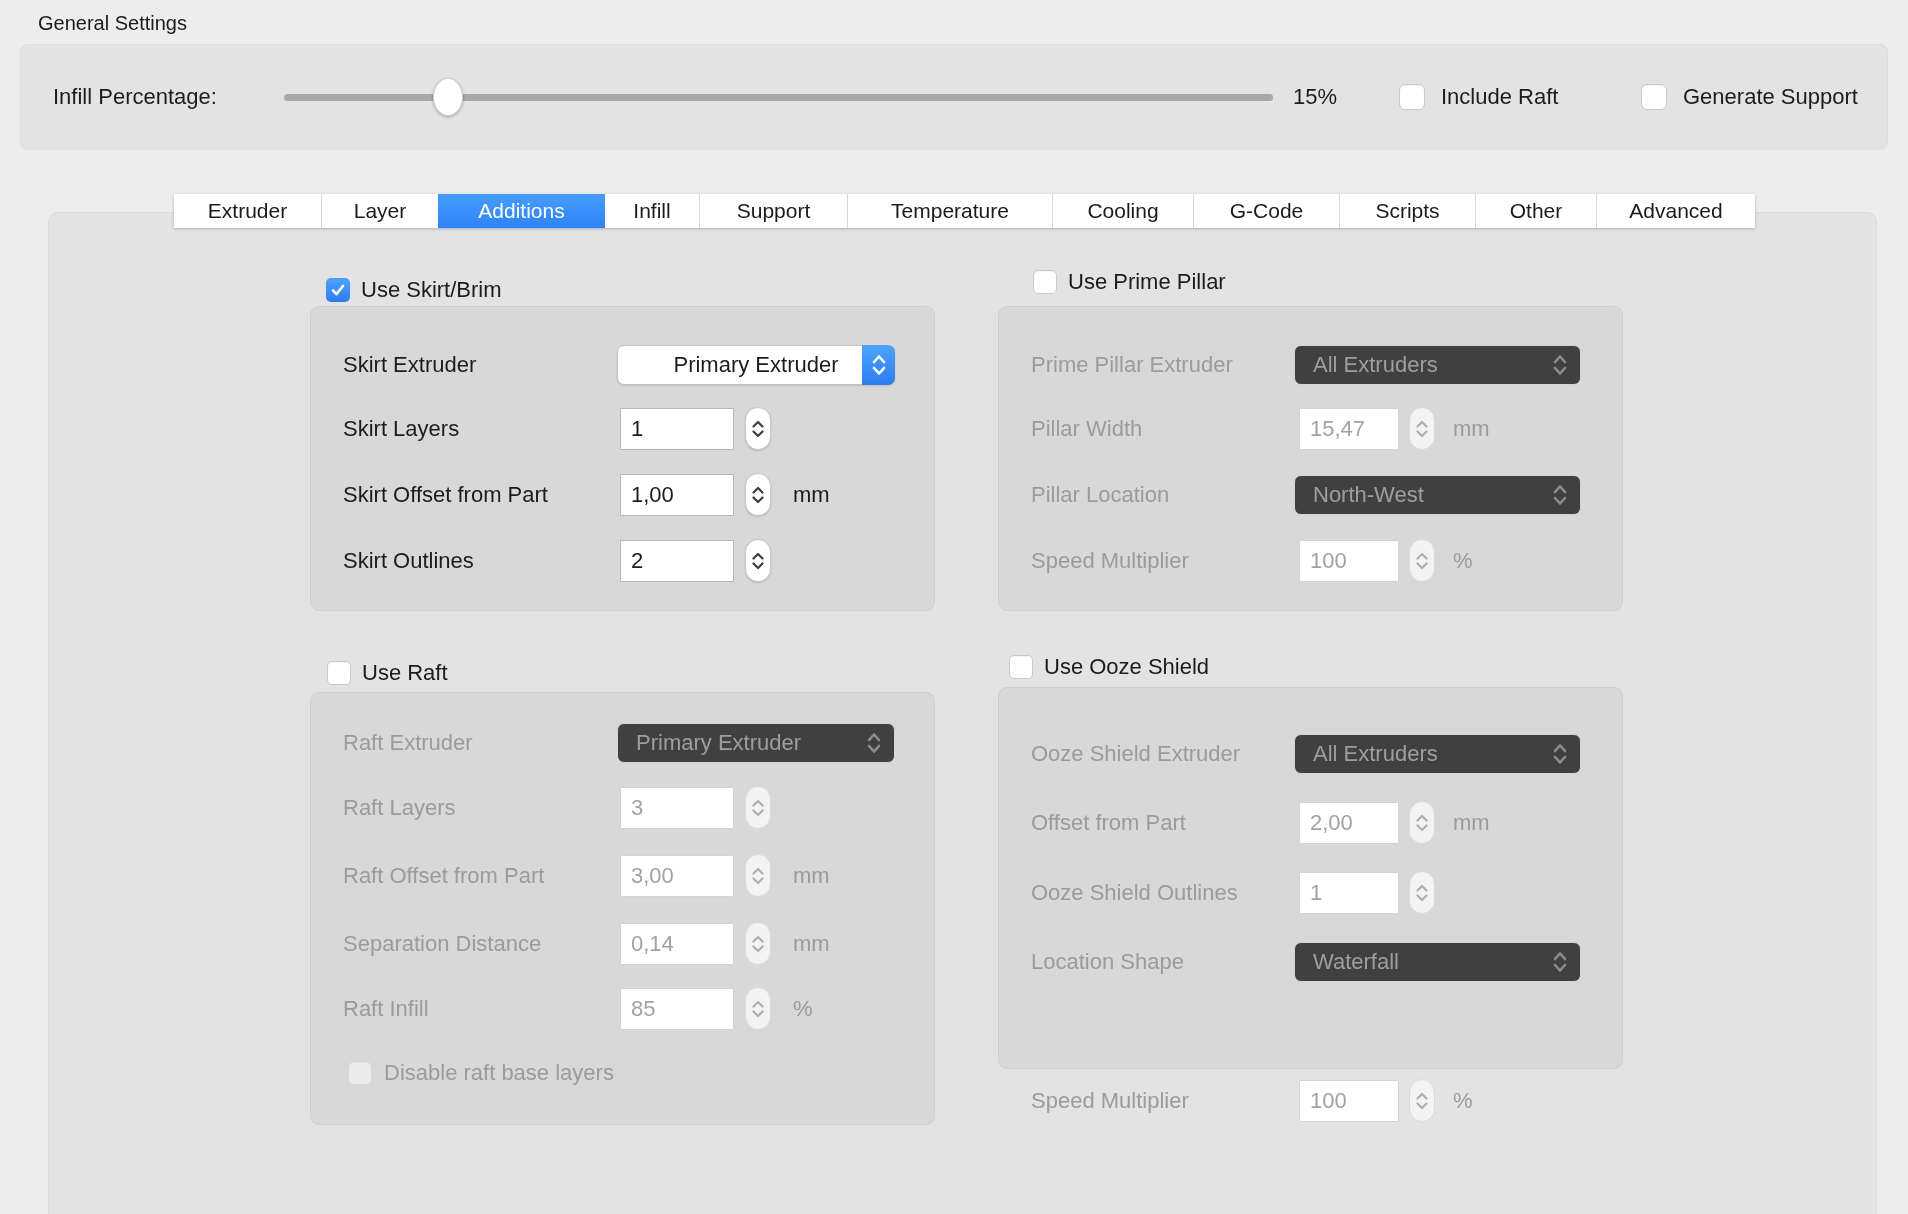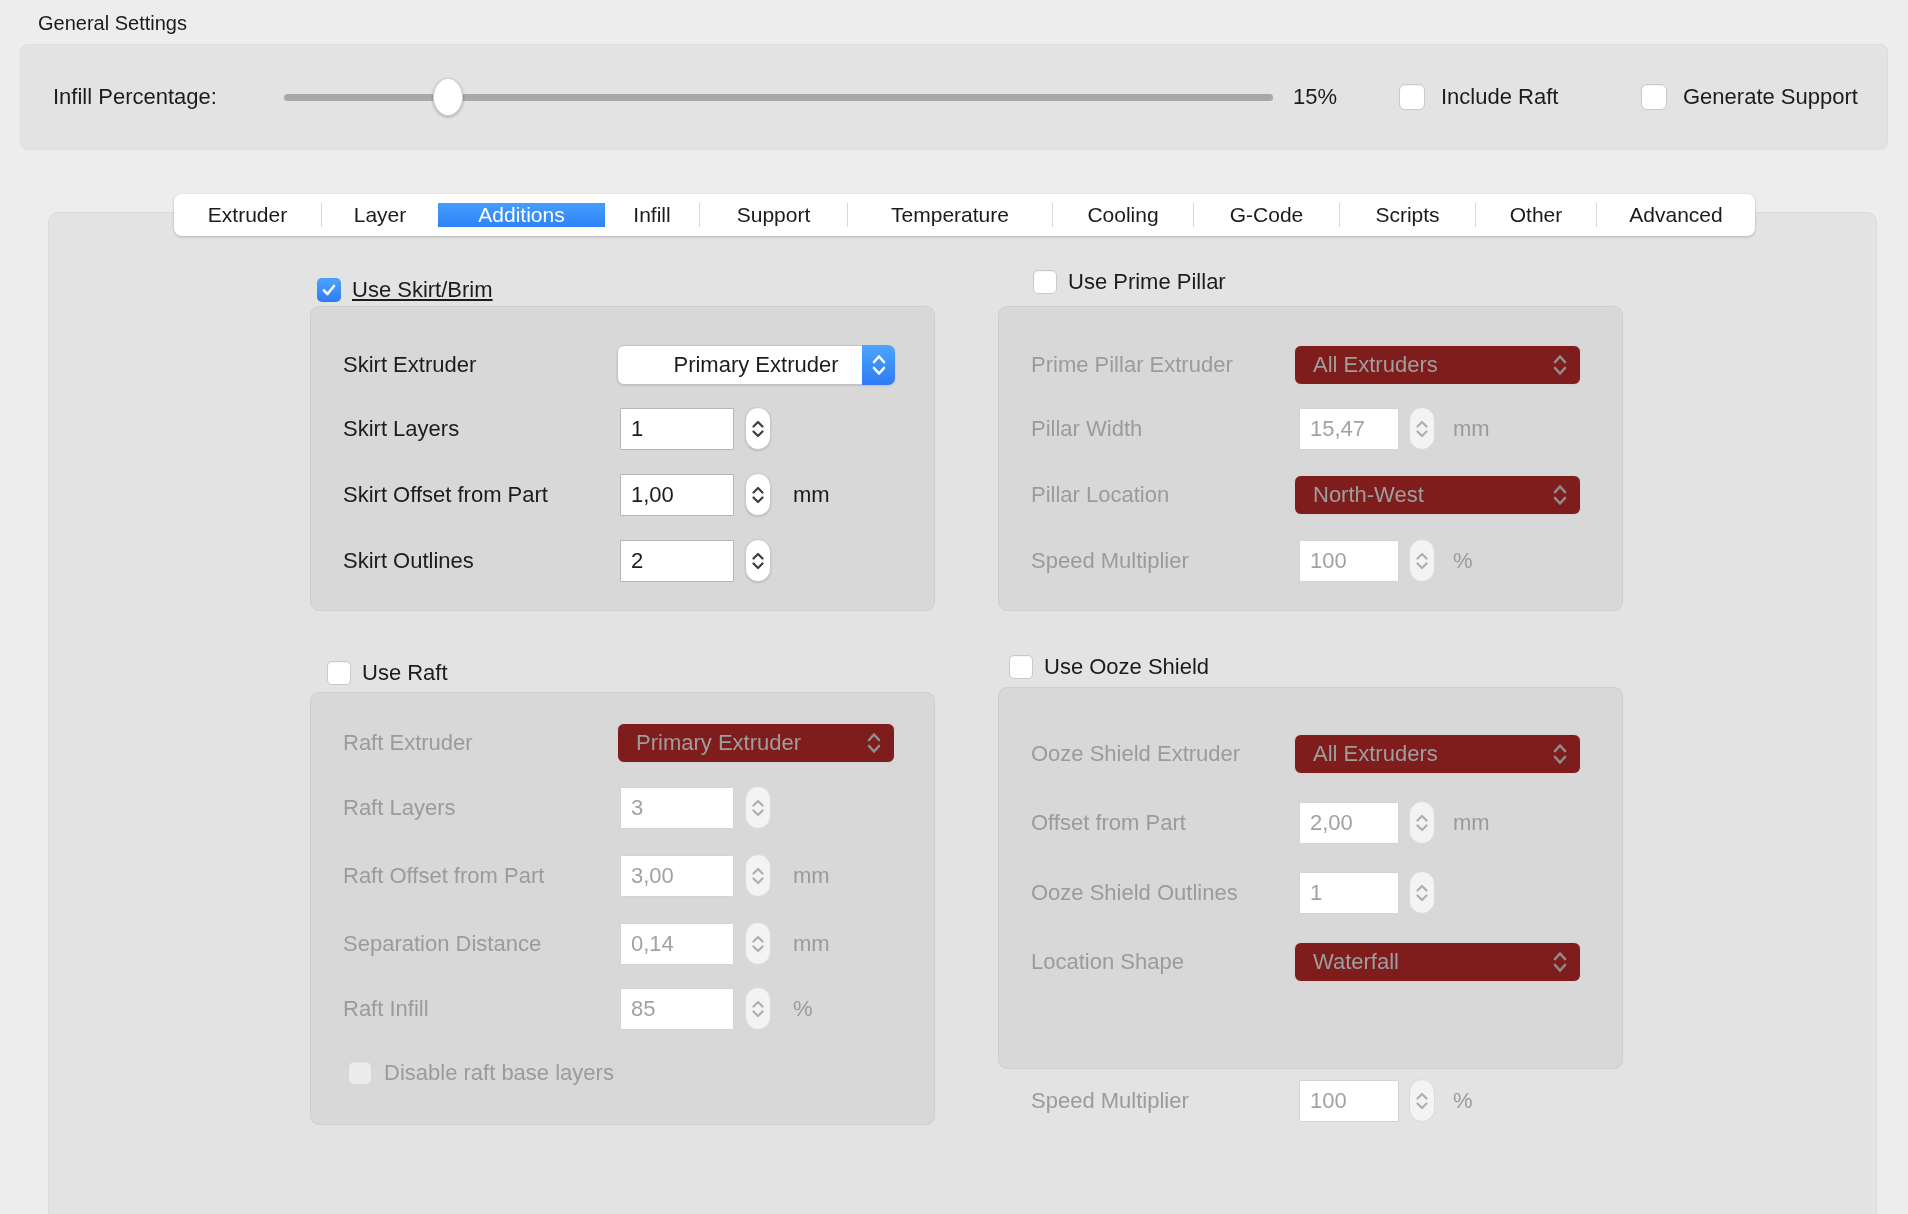--- a/index.html
+++ b/index.html
@@ -22,23 +22,23 @@
     box-shadow:0 1px 3px rgba(0,0,0,.30); box-sizing:border-box;}
   .cb{width:26px; height:26px; background:#FFFFFF; border:1px solid #C9C9C9; border-radius:6px;
     box-sizing:border-box; display:flex; align-items:center; justify-content:center; color:#FFF;
     box-shadow:inset 0 1px 1px rgba(0,0,0,.04);}
   .cb svg{display:none;}
   .cb.checked{background:linear-gradient(#4CA5FE,#2E7BF2); border:none;}
   .cb.checked svg{display:block;}
   .general-box .cbwrap{position:absolute; top:0; height:104px; display:flex; align-items:center; gap:16px; font-size:22px;}
   .cb-raft{left:1378px;} .cb-support{left:1620px;}
   
-  .tabbar{position:absolute; left:174px; top:194px; width:1581px; height:42px;
-    background:#FFFFFF; border-radius:8px; box-shadow:0 1px 3px rgba(0,0,0,.22);
-    display:flex; z-index:3; overflow:hidden;align-items:center;}
+  .tabbar{position:absolute; left:174px; top:194px; width:1581px; height:34px;
+    background:#FFFFFF; border-radius:0; box-shadow:0 1px 3px rgba(0,0,0,.22);
+    display:flex; z-index:3; overflow:hidden;}
   .tab{display:flex; align-items:center; justify-content:center; font-size:21px;
     color:#1B1B1B; box-sizing:border-box; border-left:1px solid #D8D8D8; cursor:default;}
   .tab:first-child{border-left:none;}
   .tab.selected{background:linear-gradient(#459EFD,#2F82F6); color:#FFFFFF; border-left:none;}
   .tab.selected + .tab{border-left:none;}
   .tab:nth-child(1){width:147px}.tab:nth-child(2){width:117px}.tab:nth-child(3){width:167px}
   .tab:nth-child(4){width:94px}.tab:nth-child(5){width:148px}.tab:nth-child(6){width:205px}
   .tab:nth-child(7){width:141px}.tab:nth-child(8){width:146px}.tab:nth-child(9){width:136px}
   .tab:nth-child(10){width:121px}.tab:nth-child(11){width:159px}
   
@@ -75,21 +75,21 @@
   .col-l .popup{left:306px; width:278px;}
   .col-l .ninput{left:309px; width:114px;}
   .col-l .stepper{left:434px;}
   .col-l .unit{left:482px;}
   .col-r .popup{left:295px; width:287px;}
   .col-r .ninput{left:300px; width:100px;}
   .col-r .stepper{left:410px;}
   .col-r .unit{left:454px;}
   
   .subpanel.disabled .lbl, .subpanel.disabled .unit{color:#9B9B9B;}
-  .subpanel.disabled .popup{background:#7f1d1d; border-color:#D6D5D5; box-shadow:none;}
+  .subpanel.disabled .popup{background:#404040; border-color:#D6D5D5; box-shadow:none;}
   .subpanel.disabled .popup-text{color:#9E9E9E;}
   .subpanel.disabled .popup .popup-text{position:absolute; left:18px;}
   .subpanel.disabled .popup-cap{background:none; color:#8E8E8E; right:4px;}
   .subpanel.disabled .ninput{border-color:#D4D3D3; color:#A2A2A2;}
   .subpanel.disabled .stepper{background:#F4F3F3; border-color:#DBDADA; box-shadow:none; color:#AFAFAF;}
   .subpanel .inner-cb{position:absolute; display:flex; align-items:center; gap:12px; font-size:22px;}
   .subpanel.disabled .inner-cb{color:#9B9B9B;}
   .subpanel.disabled .inner-cb .cb{background:#EDECEC; border-color:#D8D7D7;}
   .inner-cb .cb{width:24px; height:24px; border-radius:6px;}
   svg{display:block;}
@@ -129,21 +129,21 @@
     <div class="tab">Infill</div>
     <div class="tab">Support</div>
     <div class="tab">Temperature</div>
     <div class="tab">Cooling</div>
     <div class="tab">G-Code</div>
     <div class="tab">Scripts</div>
     <div class="tab">Other</div>
     <div class="tab">Advanced</div>
   </div>
 
-  <div class="toggle" style="left:317px; top:276px;text-decoration:underline;">
+  <div class="toggle" style="left:326px; top:276px;">
     <span class="cb checked">
       <svg width="14" height="12" viewBox="0 0 14 12" fill="none" stroke="currentColor" stroke-width="2.6" stroke-linecap="round" stroke-linejoin="round">
           <polyline points="2,6.5 5.5,10 12,2"></polyline>
         </svg>
     </span>
     <span>Use Skirt/Brim</span>
   </div>
   <div class="toggle" style="left:1009px; top:268px;padding-left:24px;">
     <span class="cb">
       

